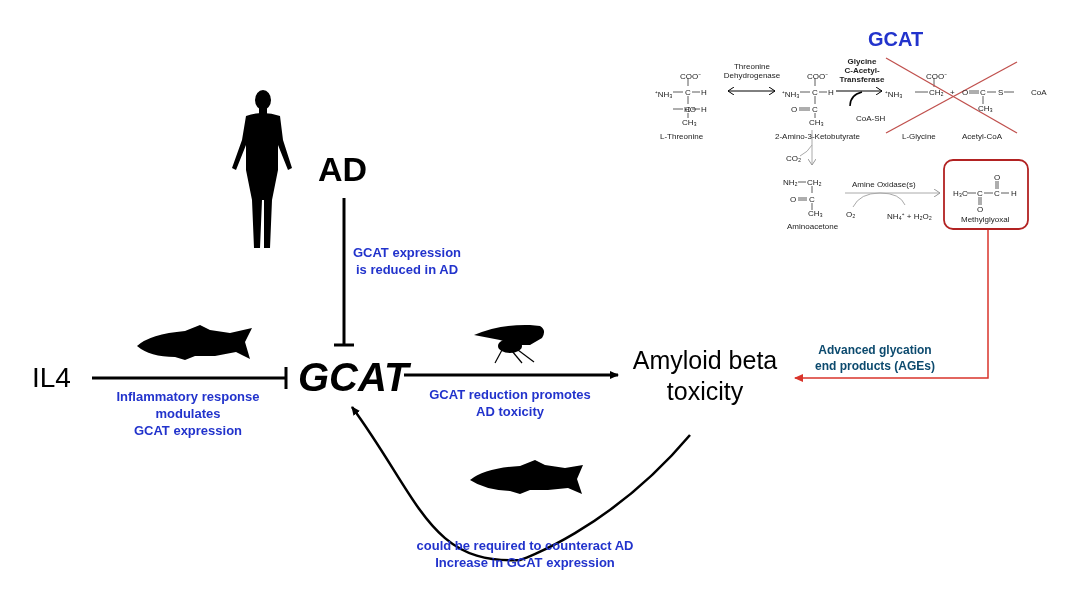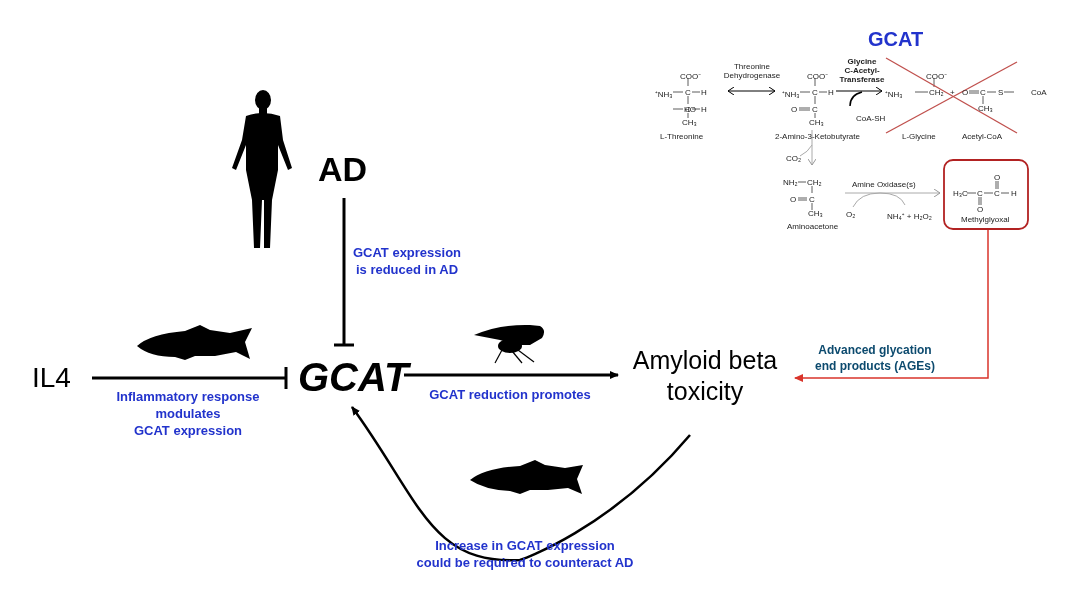--- a/index.html
+++ b/index.html
@@ -144,24 +144,25 @@
   <div>GCAT expression</div>
   <div>is reduced in AD</div>
 </div>
 <div class="abs blue" style="left:88px;top:388px;width:200px;">
   <div>Inflammatory response</div>
   <div>modulates</div>
   <div>GCAT expression</div>
 </div>
 <div class="abs blue" style="left:405px;top:386px;width:210px;">
   <div>GCAT reduction promotes</div>
+  <div>AD toxicity</div>
 </div>
 <div class="abs blue" style="left:390px;top:537px;width:270px;">
+  <div>could be required to counteract AD</div>
   <div>Increase in GCAT expression</div>
-  <div>could be required to counteract AD</div>
 </div>
 <div class="abs red" style="left:800px;top:342px;width:150px;">
   <div>Advanced glycation</div>
   <div>end products (AGEs)</div>
 </div>
 
 <div class="abs" style="left:868px;top:28px;font-size:20px;font-weight:bold;color:#2233cc;">GCAT</div>
 
 <div class="abs chem" style="left:722px;top:62px;width:60px;text-align:center;line-height:9px;">
   <div>Threonine</div>

